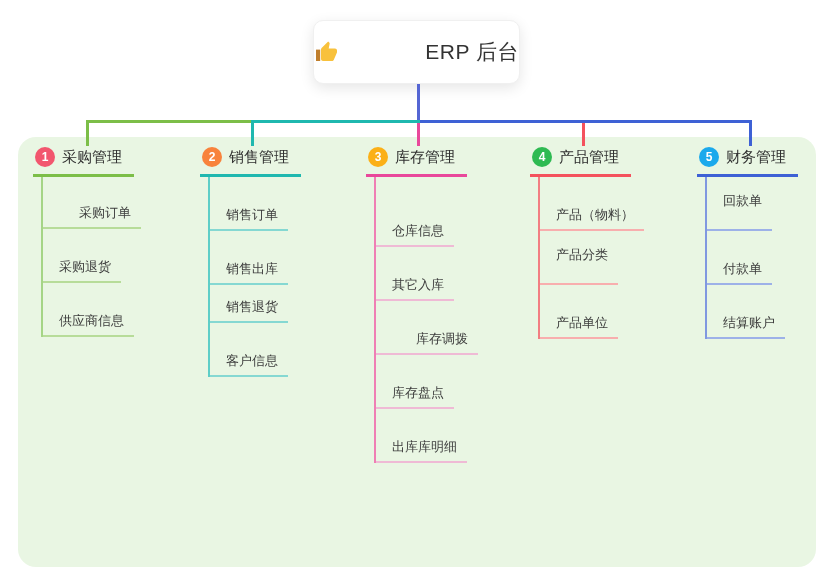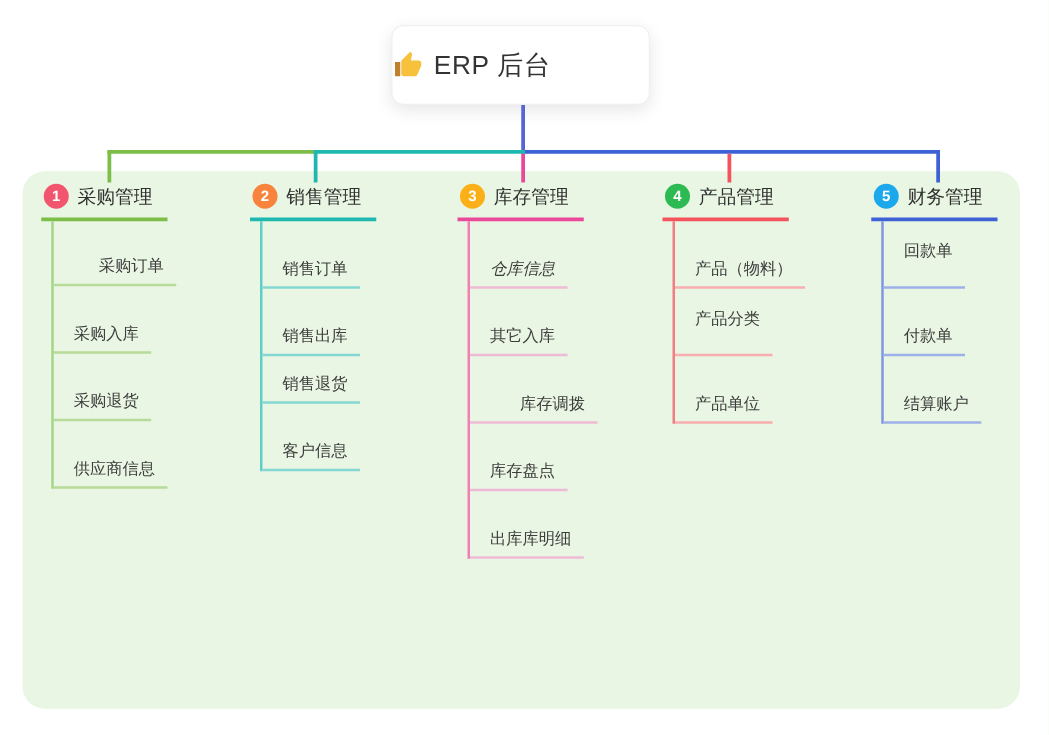--- a/index.html
+++ b/index.html
@@ -8,21 +8,21 @@
     background:#ffffff;
     font-family:"Liberation Sans","DejaVu Sans",sans-serif;
   }
   #stage{position:absolute;inset:0;width:839px;height:588px;}
 
   
   .root-node{
     position:absolute;left:313px;top:20px;width:207px;height:64px;
     background:#ffffff;border:1px solid #f0f0f0;border-radius:10px;
     box-shadow:0 4px 14px rgba(0,0,0,.10);
-    display:flex;align-items:center;justify-content:flex-start;gap:9px;
+    display:flex;align-items:center;justify-content:space-between;gap:9px;
     box-sizing:border-box;
   }
   .root-label{font-size:21px;color:#333;font-weight:500;letter-spacing:.5px;}
   .thumb-icon{width:24px;height:24px;display:block;}
 
   
   .line{position:absolute;}
 
   
   .panel{
@@ -86,23 +86,20 @@
     <div class="branch" style="left: 33px; top: 145px;">
       <div class="topic" style="border-bottom-color: rgb(124, 190, 72);">
         <span class="badge" style="background: rgb(242, 86, 110);">1</span>
         <span class="topic-label">采购管理</span>
       </div>
       <div class="children" style="border-left-color: rgb(165, 213, 134); margin-left: 8px;">
         <div class="child-row" style="height: 52px; border-bottom-color: rgb(183, 220, 153); padding-left: 20px;">
           <span class="child-label">采购订单</span>
         </div>
         <div class="child-row" style="height: 54px; border-bottom-color: rgb(183, 220, 153);">
-          <span class="child-label">采购入库</span>
-        </div>
-        <div class="child-row" style="height: 54px; border-bottom-color: rgb(183, 220, 153);">
           <span class="child-label">采购退货</span>
         </div>
         <div class="child-row" style="height: 54px; border-bottom-color: rgb(183, 220, 153);">
           <span class="child-label">供应商信息</span>
         </div>
       </div>
     </div>
     <div class="branch" style="left: 200px; top: 145px;">
       <div class="topic" style="border-bottom-color: rgb(31, 184, 175);">
         <span class="badge" style="background: rgb(248, 131, 60);">2</span>
@@ -122,21 +119,21 @@
           <span class="child-label">客户信息</span>
         </div>
       </div>
     </div>
     <div class="branch" style="left: 366px; top: 145px;">
       <div class="topic" style="border-bottom-color: rgb(233, 72, 155);">
         <span class="badge" style="background: rgb(251, 176, 23);">3</span>
         <span class="topic-label">库存管理</span>
       </div>
       <div class="children" style="border-left-color: rgb(239, 127, 180); margin-left: 8px;">
-        <div class="child-row" style="height: 54px; border-bottom-color: rgb(239, 186, 213); font-style: italic;">
+        <div class="child-row" style="height: 70px; border-bottom-color: rgb(239, 186, 213);">
           <span class="child-label">仓库信息</span>
         </div>
         <div class="child-row" style="height: 54px; border-bottom-color: rgb(239, 186, 213);">
           <span class="child-label">其它入库</span>
         </div>
         <div class="child-row" style="height: 54px; border-bottom-color: rgb(239, 186, 213); padding-left: 24px;">
           <span class="child-label">库存调拨</span>
         </div>
         <div class="child-row" style="height: 54px; border-bottom-color: rgb(239, 186, 213);">
           <span class="child-label">库存盘点</span>

